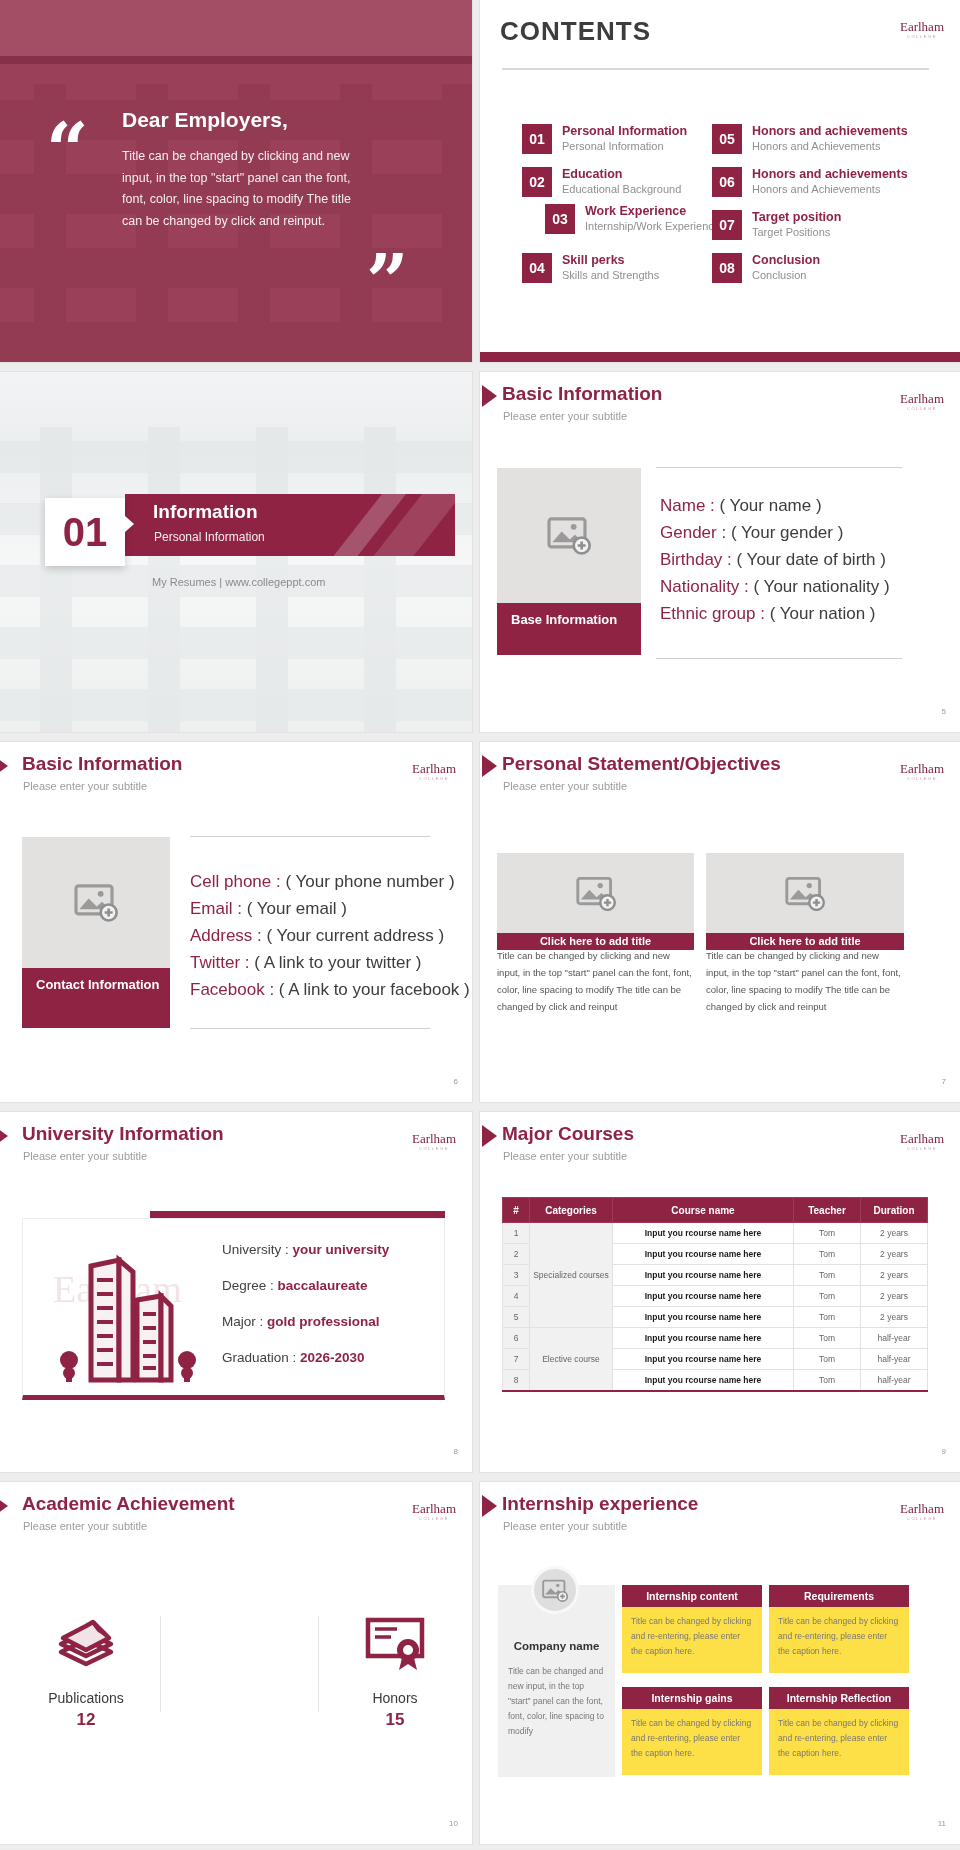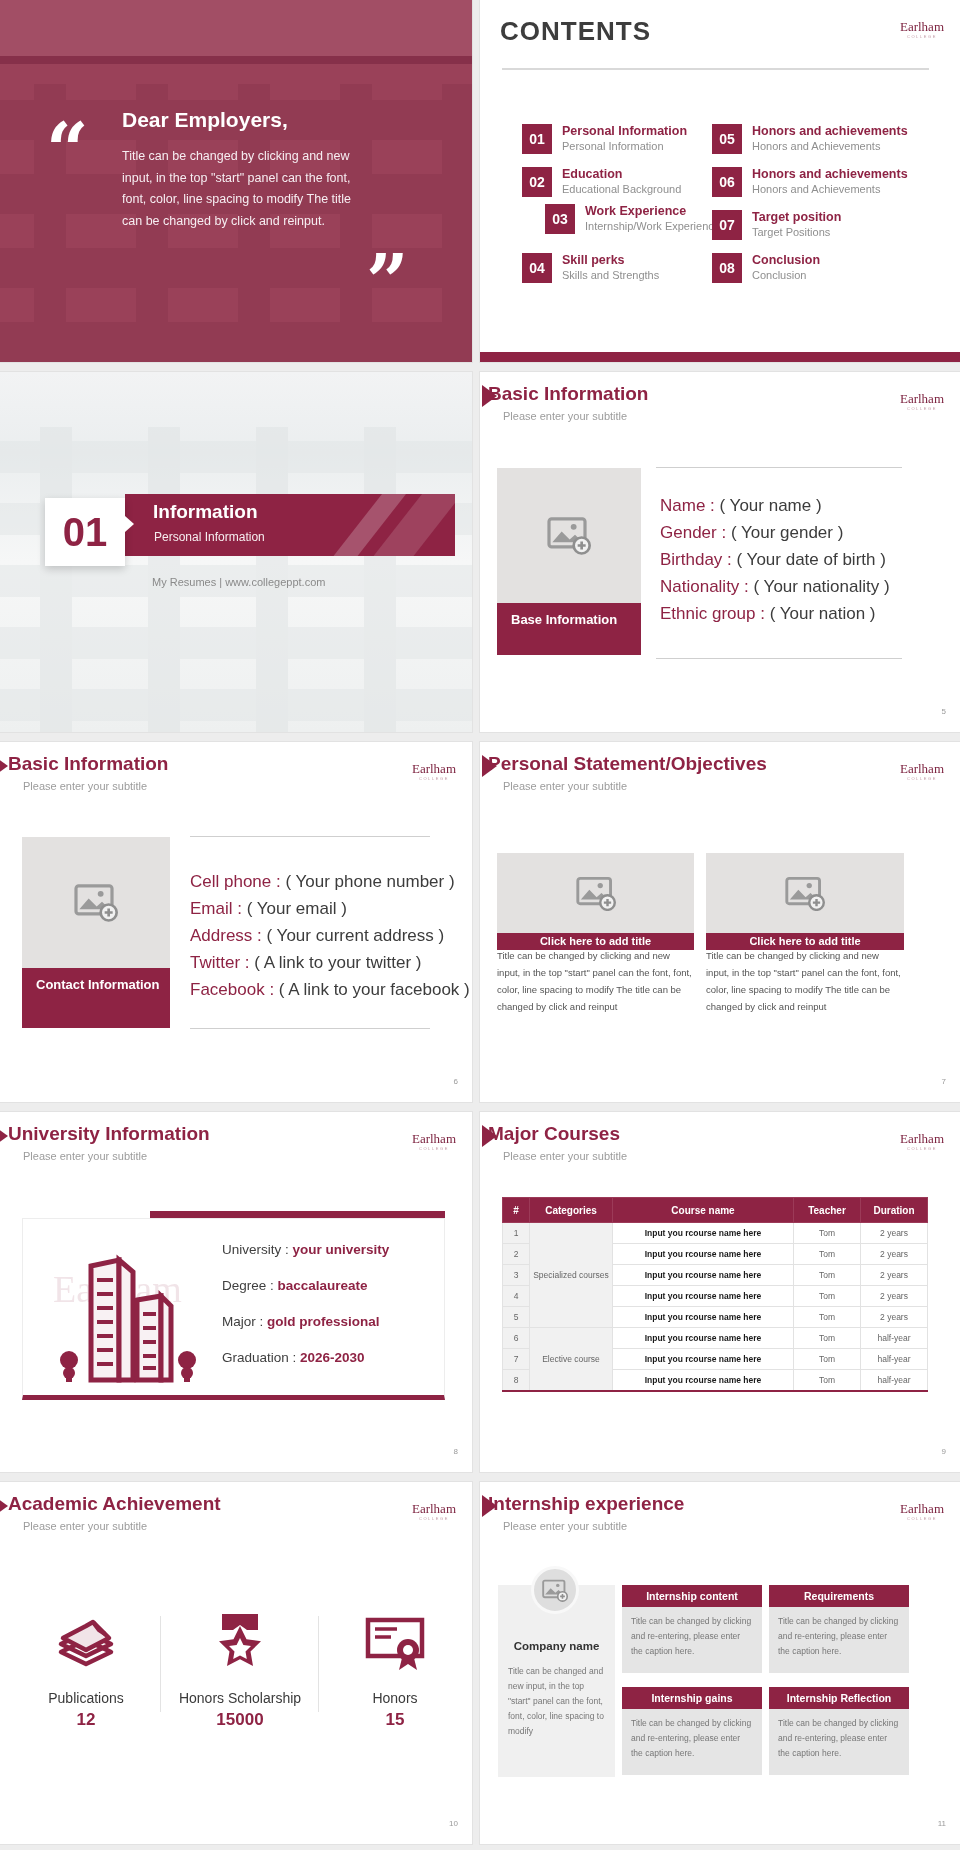--- a/index.html
+++ b/index.html
@@ -15,21 +15,21 @@
   .s6{left:480px;top:742px;width:480px;height:360px;}
   .s7{left:0;top:1112px;width:472px;height:360px;}
   .s8{left:480px;top:1112px;width:480px;height:360px;}
   .s9{left:0;top:1482px;width:472px;height:362px;}
   .s10{left:480px;top:1482px;width:480px;height:362px;}
 
   .abs{position:absolute;}
   
   .hd-tri{position:absolute;width:0;height:0;border-top:11px solid transparent;border-bottom:11px solid transparent;border-left:15px solid #8e2344;top:13px;left:2px;}
   .hd-tri.cut{left:-7px;}
-  .hd-title{position:absolute;left:8px;top:11px;font-size:19px;font-weight:bold;color:#8e2344;white-space:nowrap;}
+  .hd-title{position:absolute;left:22px;top:11px;font-size:19px;font-weight:bold;color:#8e2344;white-space:nowrap;}
   .hd-sub{position:absolute;left:23px;top:38px;font-size:11px;color:#9c9c9c;}
   .logo{position:absolute;right:16px;top:20px;text-align:center;}
   .logo-n{font-family:"Liberation Serif",serif;font-size:13px;color:#7d2340;line-height:13px;}
   .logo-c{font-size:4px;letter-spacing:1.6px;color:#c29aa6;margin-top:1px;}
   .pageno{position:absolute;right:14px;bottom:16px;font-size:8px;color:#9a9a9a;}
 
   
   .cover-roof{position:absolute;left:0;right:0;top:0;height:64px;background:linear-gradient(180deg,#a24e65 0,#a24e65 56px,#86304a 56px,#86304a 64px);}
   .cover-win{position:absolute;left:0;right:0;top:84px;bottom:0;opacity:.13;background:
     repeating-linear-gradient(90deg,transparent 0 34px,#5e1b31 34px 66px,transparent 66px 102px),
@@ -99,21 +99,21 @@
   .ach-v{font-size:17px;font-weight:bold;color:#8e2344;margin-top:4px;}
   .ach-div{position:absolute;top:134px;width:1px;height:96px;background:#e3e3e3;}
 
   
   .in-card{position:absolute;left:18px;top:103px;width:117px;height:192px;background:#f0f0f0;}
   .in-circle{position:absolute;left:51px;top:84px;width:42px;height:42px;border-radius:50%;background:#dedede;border:3px solid #f8f8f8;display:flex;align-items:center;justify-content:center;}
   .in-name{position:absolute;left:18px;top:158px;width:117px;text-align:center;font-size:11.5px;font-weight:bold;color:#333;}
   .in-text{position:absolute;left:28px;top:182px;width:98px;font-size:8.5px;color:#777;line-height:15px;}
   .in-box{position:absolute;width:140px;height:88px;}
   .in-bh{position:absolute;left:0;right:0;top:0;height:22px;background:#8e2344;color:#fff;font-size:10.5px;font-weight:bold;text-align:center;line-height:22px;}
-  .in-bb{position:absolute;left:0;right:0;top:22px;bottom:0;background:#e5e5e5;font-size:8.5px;color:#777;line-height:15px;padding:7px 9px;box-sizing:border-box;}
+  .in-bb{position:absolute;left:0;right:0;top:22px;bottom:0;background:#fde047;font-size:8.5px;color:#777;line-height:15px;padding:7px 9px;box-sizing:border-box;}
 </style>
 </head>
 <body>
 
 <svg width="0" height="0" style="position:absolute">
   <defs>
     <g id="img-ph">
       <rect x="1.5" y="1.5" width="27" height="21" rx="2" fill="none" stroke="#9a9a9a" stroke-width="2.4"></rect>
       <circle cx="20" cy="7.5" r="2.2" fill="#9a9a9a"></circle>
       <path d="M4 19 L11 11 L17 17 L21 13.5 L27 19 Z" fill="#9a9a9a"></path>
@@ -412,31 +412,20 @@
             <path d="M8 32 L33 20 L58 32 L33 44 Z"></path>
           </g>
           <path d="M10 26 L33 14 L40 10 L52 22 L56 26 L33 38 Z" fill="#f1e4e8" stroke="#8e2344" stroke-width="4.5" stroke-linejoin="round"></path>
           <path d="M40 10 L46 18 L52 22" fill="none" stroke="#8e2344" stroke-width="4.5" stroke-linejoin="round"></path>
         </svg>
       </div>
       <div class="ach-l">Publications</div>
       <div class="ach-v">12</div>
     </div>
     <div class="ach-div" style="left:160px;"></div>
-    <div class="ach-item" style="left:165px;">
-      <div class="ach-ic">
-        <svg width="62" height="64" viewBox="0 0 62 64">
-          <path d="M13 2 h36 v16 h-11 l-7,-5 l-7,5 h-11 Z" fill="#8e2344"></path>
-          <path d="M31 14 l6.5 13.2 14.5 2.1 -10.5 10.2 2.5 14.5 -13 -6.8 -13 6.8 2.5 -14.5 -10.5 -10.2 14.5 -2.1 Z" fill="#8e2344"></path>
-          <path d="M31 26 l3.4 6.9 7.6 1.1 -5.5 5.4 1.3 7.6 -6.8 -3.6 -6.8 3.6 1.3 -7.6 -5.5 -5.4 7.6 -1.1 Z" fill="#fff"></path>
-        </svg>
-      </div>
-      <div class="ach-l">Honors Scholarship</div>
-      <div class="ach-v">15000</div>
-    </div>
     <div class="ach-div" style="left:318px;"></div>
     <div class="ach-item" style="left:320px;">
       <div class="ach-ic">
         <svg width="64" height="62" viewBox="0 0 64 62">
           <rect x="5" y="8" width="54" height="36" fill="none" stroke="#8e2344" stroke-width="4.5"></rect>
           <path d="M12 17 h22 M12 25 h16" stroke="#8e2344" stroke-width="3.5"></path>
           <g>
             <circle cx="45" cy="38" r="11" fill="#8e2344"></circle>
             <circle cx="45" cy="38" r="5" fill="#fff"></circle>
             <path d="M39 46 l-3 12 l9 -6 l9 6 l-3 -12" fill="#8e2344"></path>

